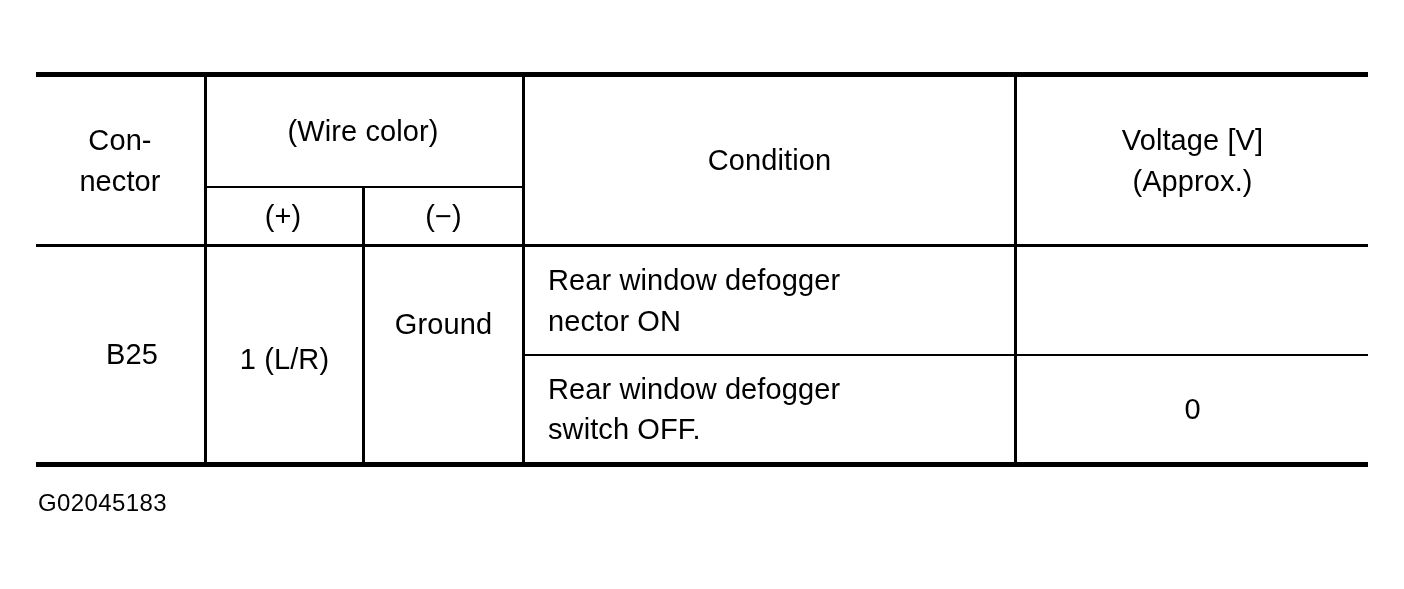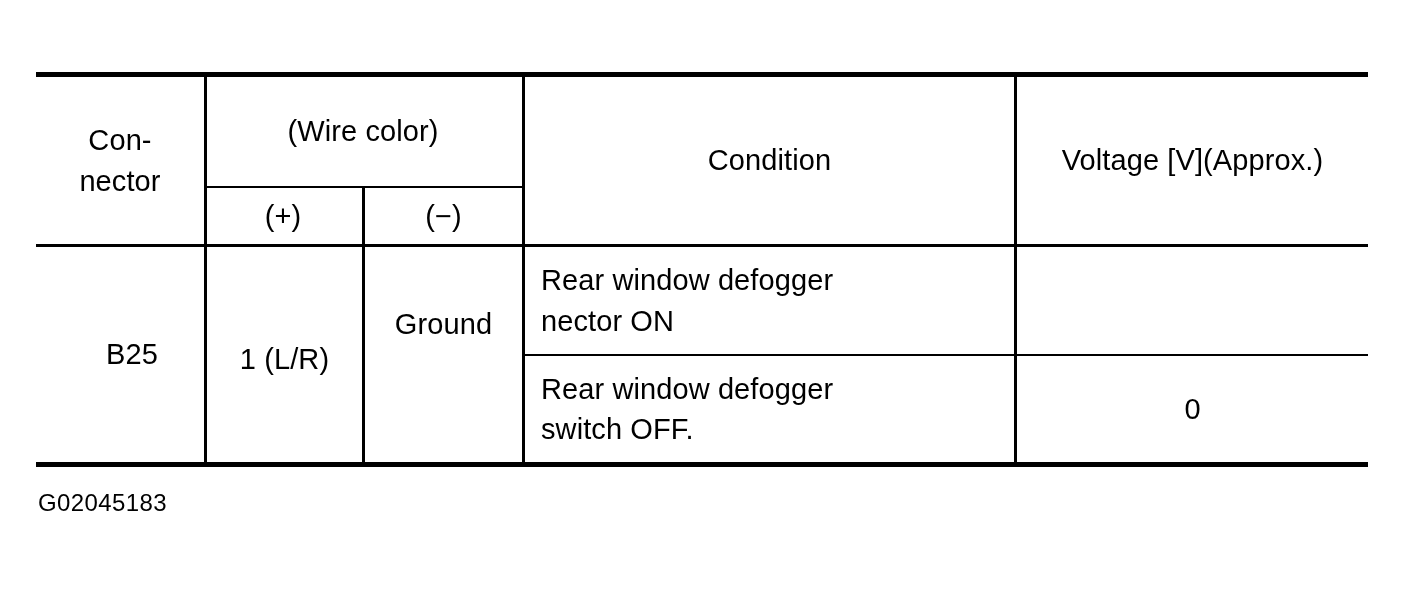--- a/index.html
+++ b/index.html
@@ -42,21 +42,21 @@
     line-height: 1.38;
     letter-spacing: 0.1px;
   }
   .cell.center {
     justify-content: center;
     text-align: center;
   }
   .cell.left {
     justify-content: flex-start;
     text-align: left;
-    padding-left: 16px;
+    padding-left: 23px;
   }
 
   .caption {
     position: absolute;
     left: 38px;
     top: 489px;
     font-size: 24px;
     letter-spacing: 0.4px;
     white-space: nowrap;
   }
@@ -101,21 +101,21 @@
   </div>
 
   <div class="cell center" style="left:365px; top:188px; width:157px; height:56px;">
     <span>(−)</span>
   </div>
 
   <div class="cell center" style="left:525px; top:77px; width:489px; height:167px;">
     <span>Condition</span>
   </div>
 
-  <div class="cell center" style="left:1017px; top:77px; width:351px; height:167px; flex-direction:row; justify-content:center;">
+  <div class="cell center" style="left:1017px; top:77px; width:351px; height:167px; flex-direction:column; justify-content:center;">
     <span>Voltage [V]</span>
     <span>(Approx.)</span>
   </div>
 
   <div class="cell center" style="left:48px; top:247px; width:168px; height:215px;">
     <span>B25</span>
   </div>
 
   <div class="cell center" style="left:207px; top:247px; width:155px; height:224px;border-radius:7px;">
     <span>1 (L/R)</span>

